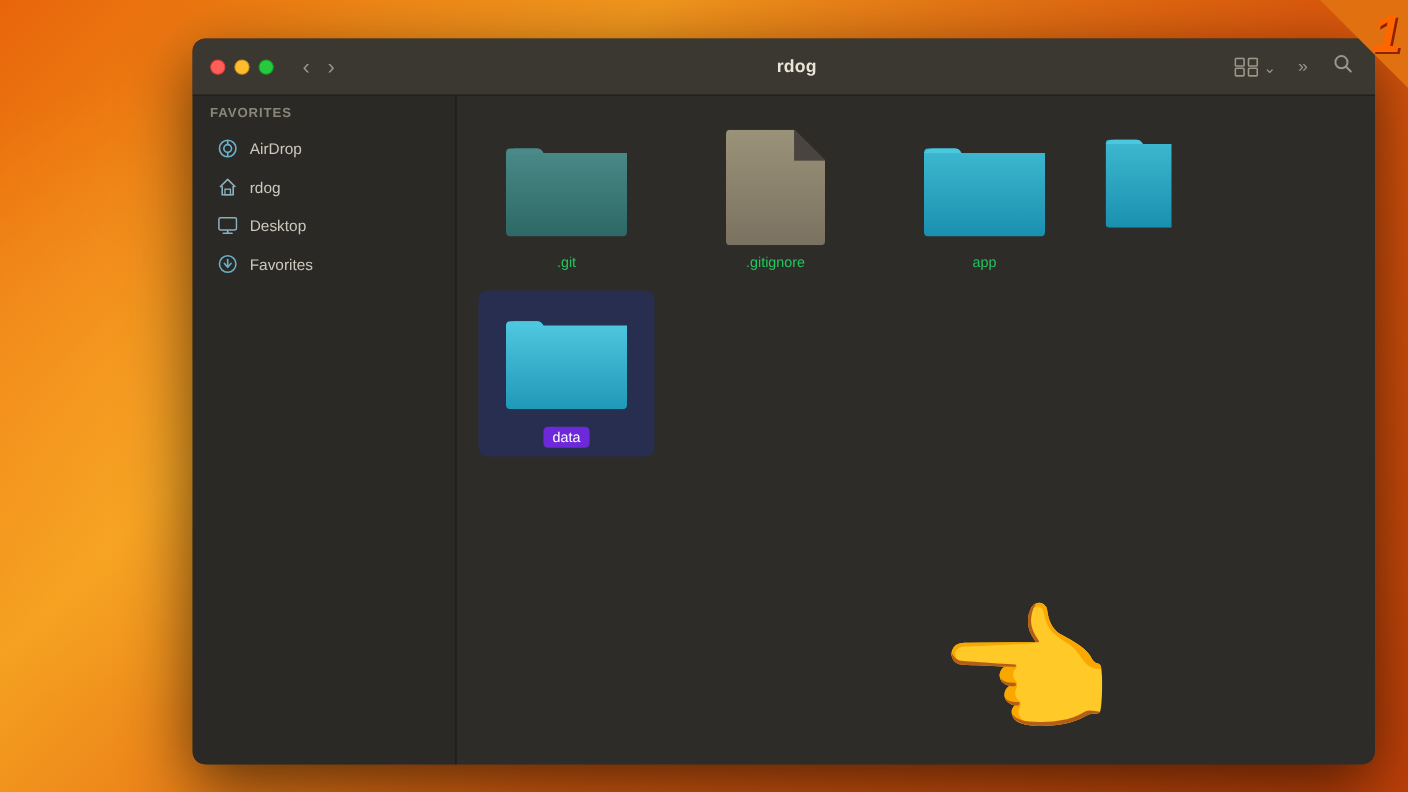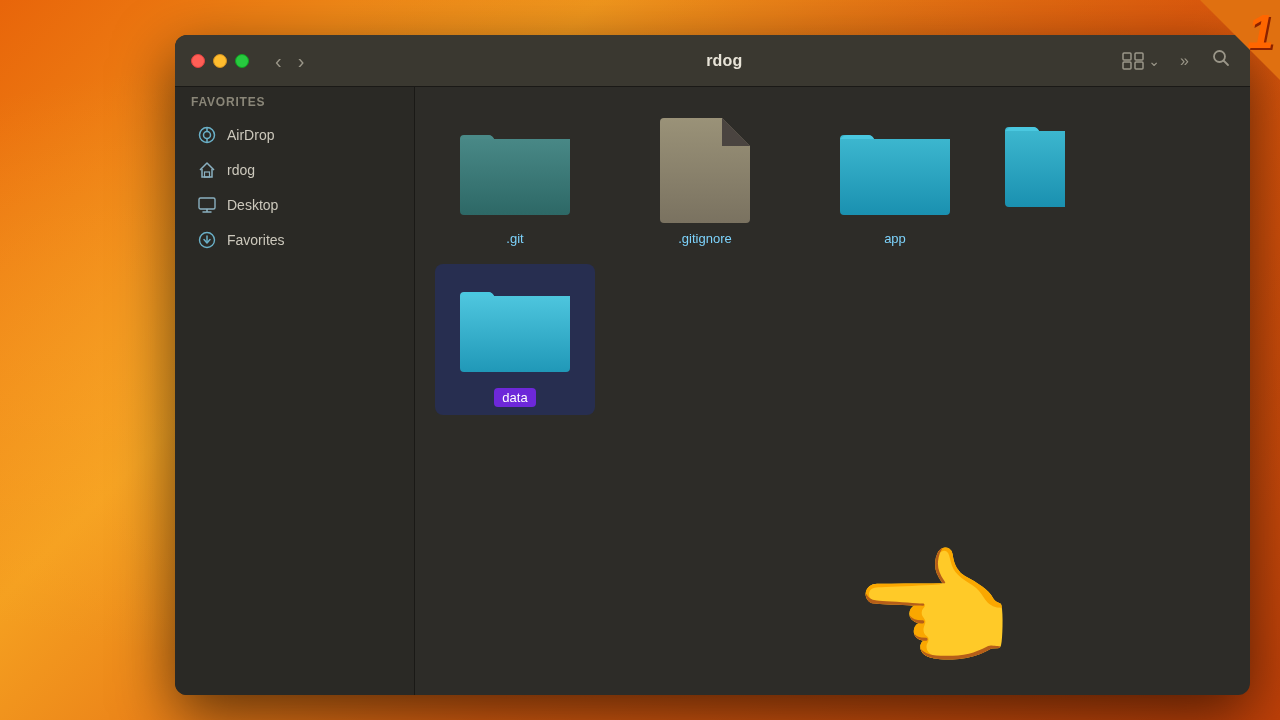--- a/index.html
+++ b/index.html
@@ -223,21 +223,21 @@
     .file-icon-container {
       width: 120px;
       height: 110px;
       display: flex;
       align-items: center;
       justify-content: center;
     }
 
     .file-label {
       font-size: 13px;
-      color: #7dd3fc;
+      color: #22c55e;
       text-align: center;
       max-width: 140px;
       word-break: break-all;
     }
 
     .file-label.selected-label {
       background: #6d28d9;
       color: white;
       border-radius: 4px;
       padding: 2px 8px;

